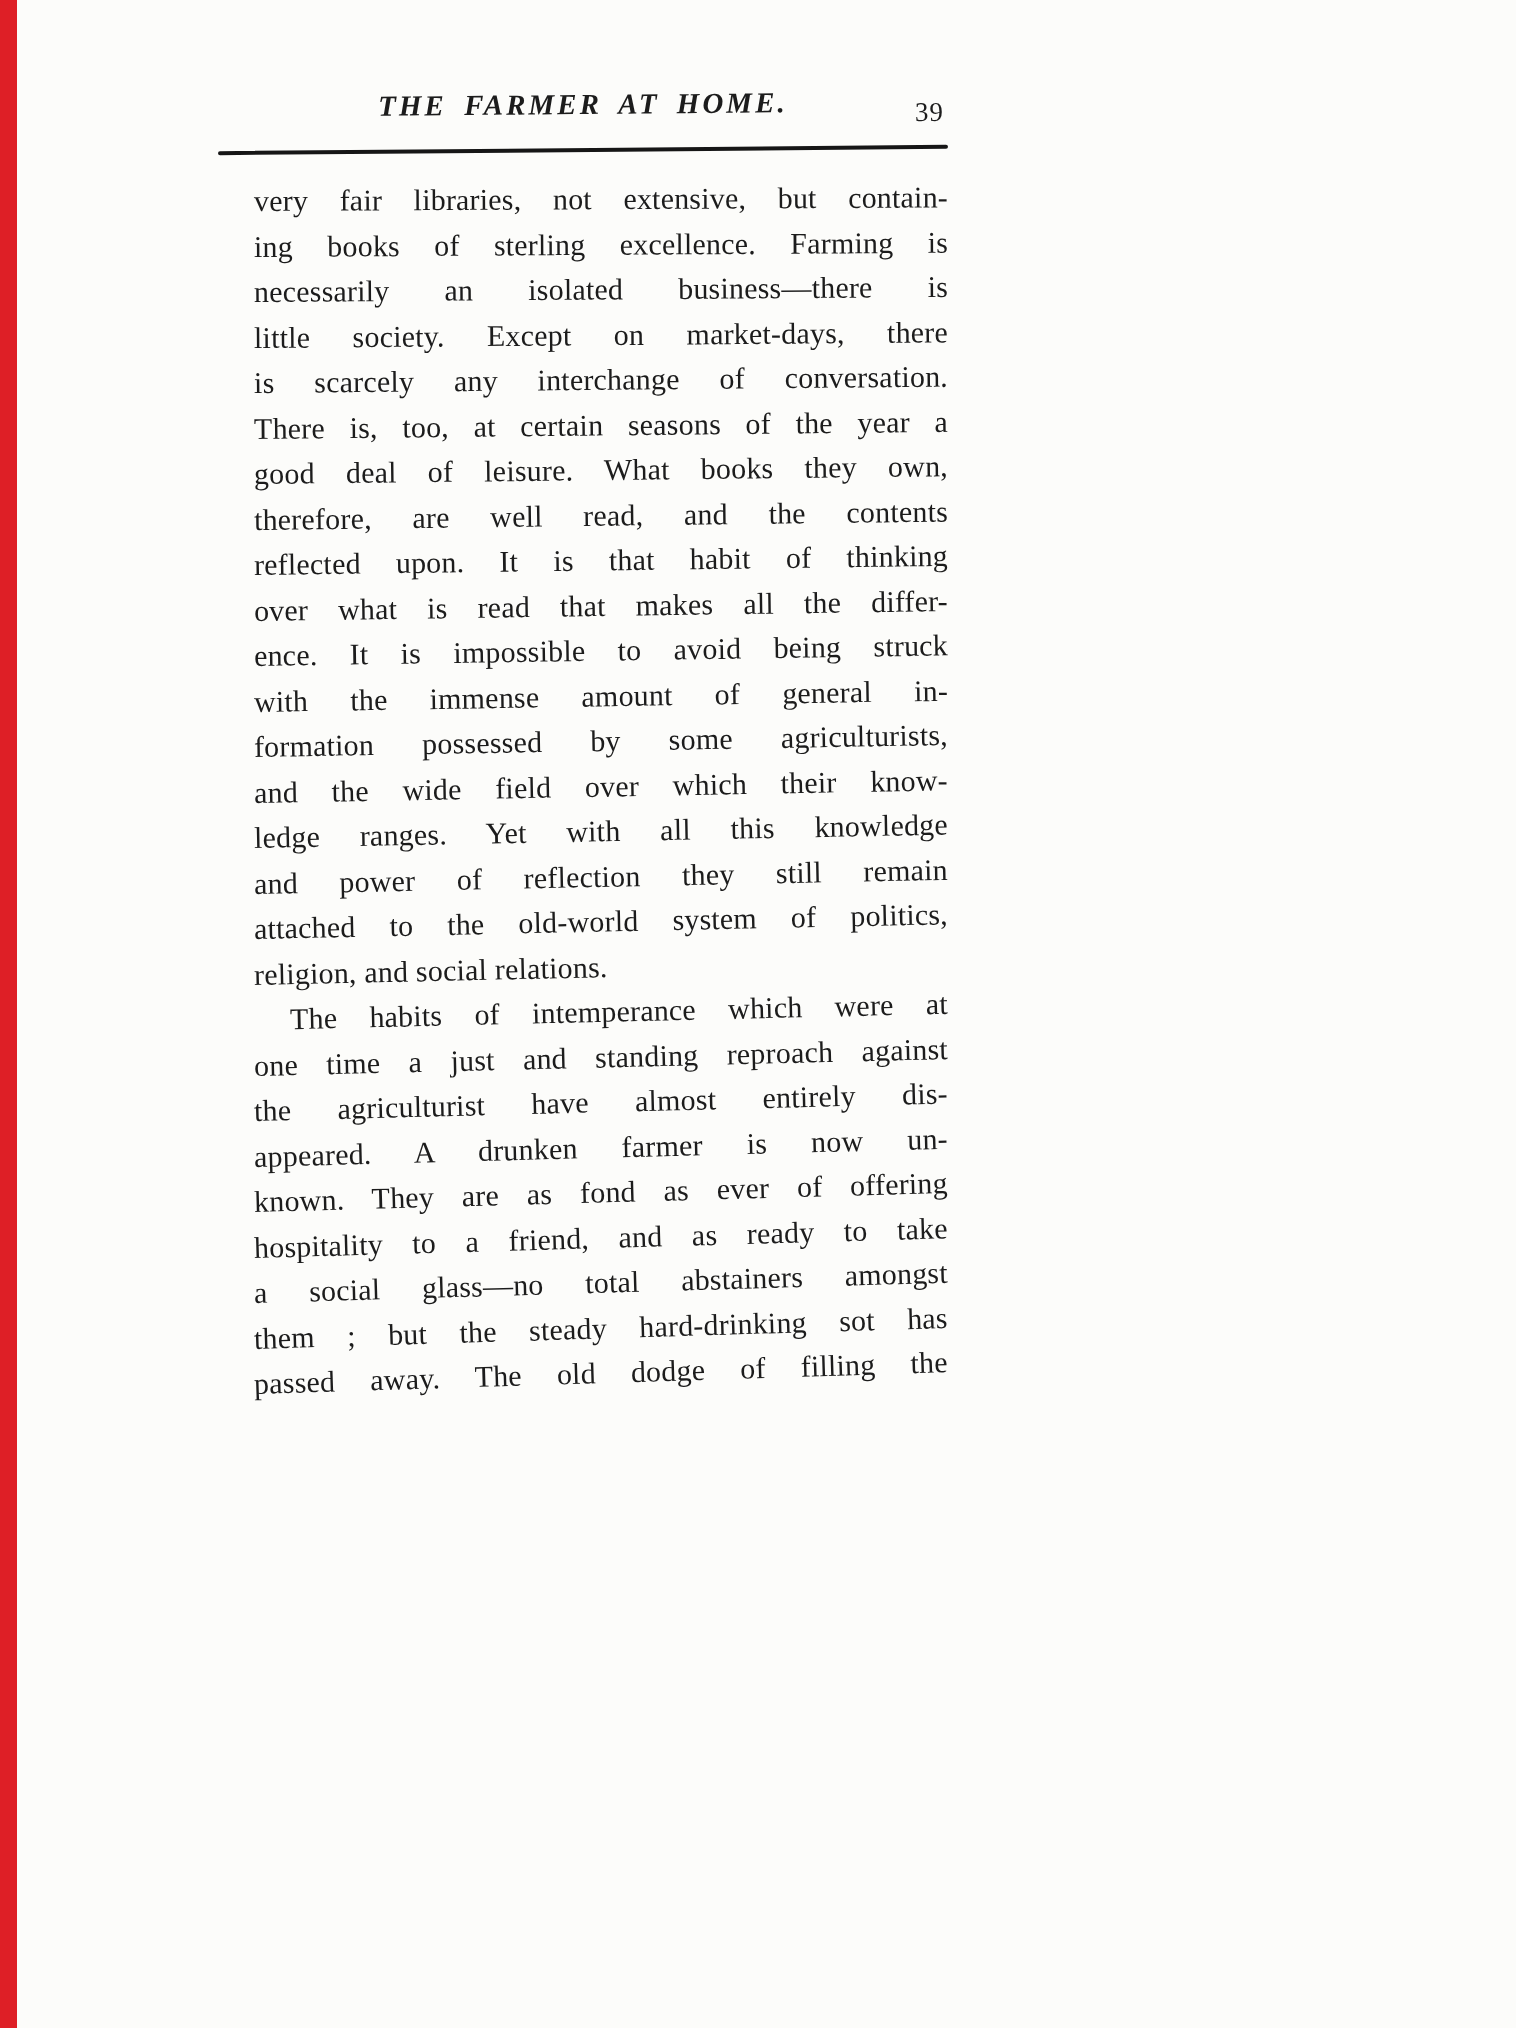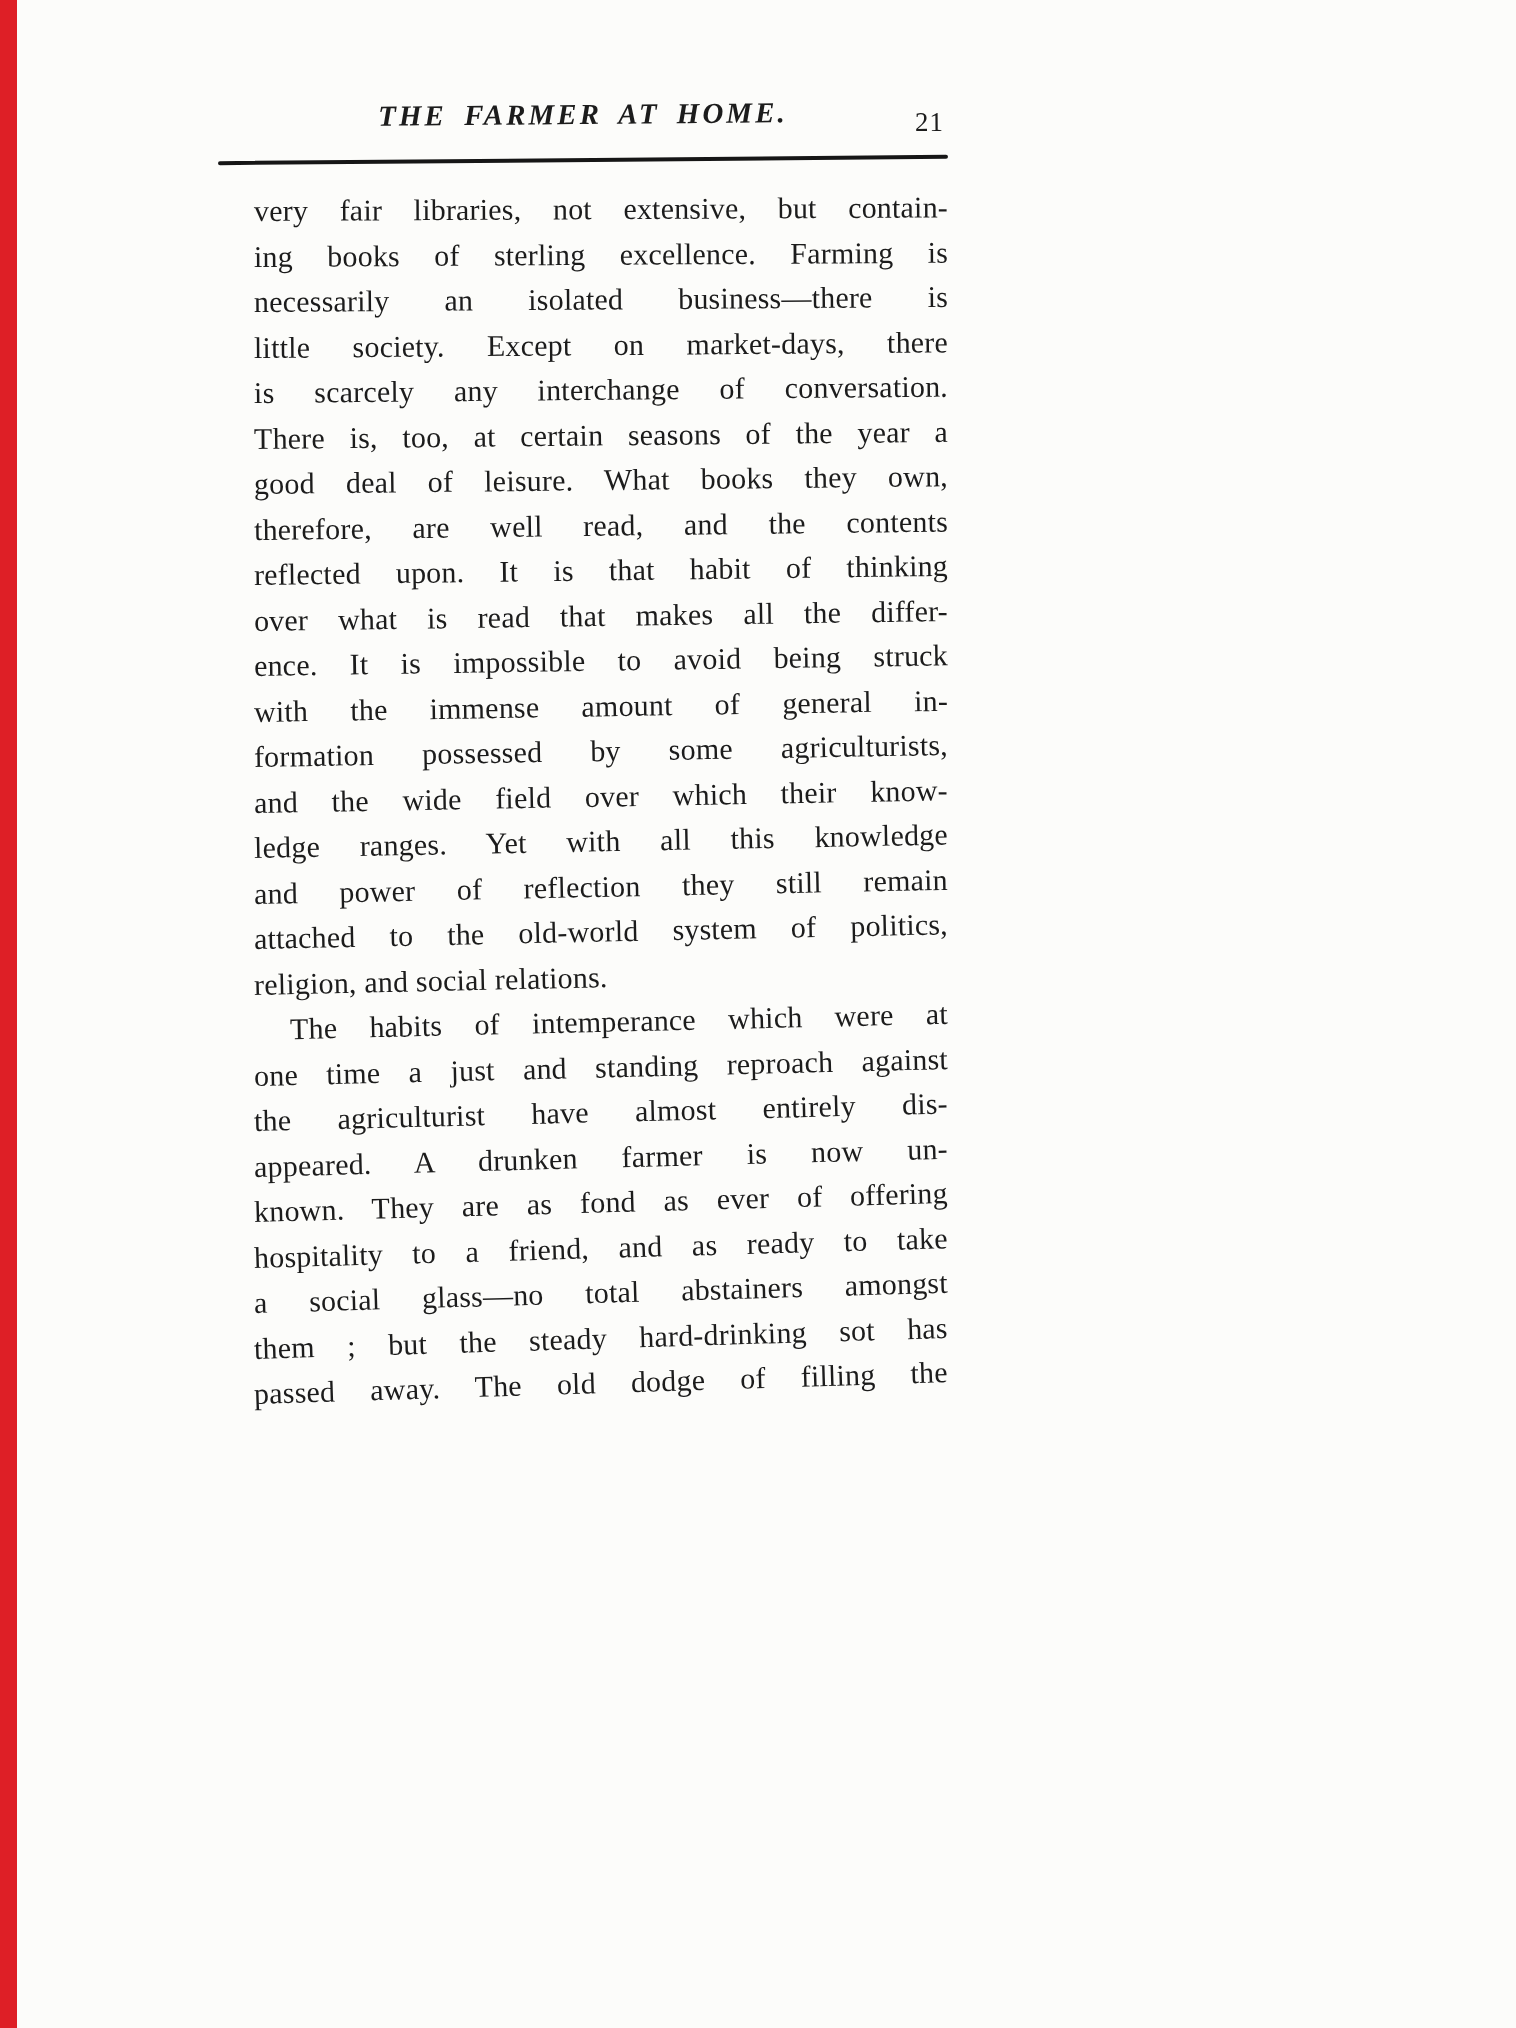--- a/index.html
+++ b/index.html
@@ -13,21 +13,21 @@
   }
   .scan-strip {
     position: absolute;
     left: 0; top: 0;
     width: 17px; height: 100%;
     background: #de1f26;
   }
   .column {
     position: absolute;
     left: 218px;
-    top: 96px;
+    top: 86px;
     width: 730px;
   }
   .running-header {
     position: relative;
     height: 52px;
     transform: rotate(-0.5deg);
   }
   .running-title {
     position: absolute;
     left: 50%;
@@ -72,21 +72,21 @@
   .line.para-end { text-align-last: left; }
 </style>
 </head>
 <body style="background: rgb(252, 252, 250); color: rgb(28, 28, 28);">
 
 <div class="scan-strip" style="background: rgb(222, 31, 38);"></div>
 
 <div class="column">
   <div class="running-header">
     <span class="running-title">THE FARMER AT HOME.</span>
-    <span class="page-number">21</span>
+    <span class="page-number">39</span>
   </div>
   <div class="header-rule"></div>
   <div class="body-text">
       <div class="line" style="transform: rotate(-0.3deg);">very fair libraries, not extensive, but contain-</div>
       <div class="line" style="transform: rotate(-0.36deg);">ing books of sterling excellence.  Farming is</div>
       <div class="line" style="transform: rotate(-0.42deg);">necessarily an isolated business—there is</div>
       <div class="line" style="transform: rotate(-0.47deg);">little society.  Except on market-days, there</div>
       <div class="line" style="transform: rotate(-0.53deg);">is scarcely any interchange of conversation.</div>
       <div class="line" style="transform: rotate(-0.59deg);">There is, too, at certain seasons of the year a</div>
       <div class="line" style="transform: rotate(-0.65deg);">good deal of leisure.  What books they own,</div>

